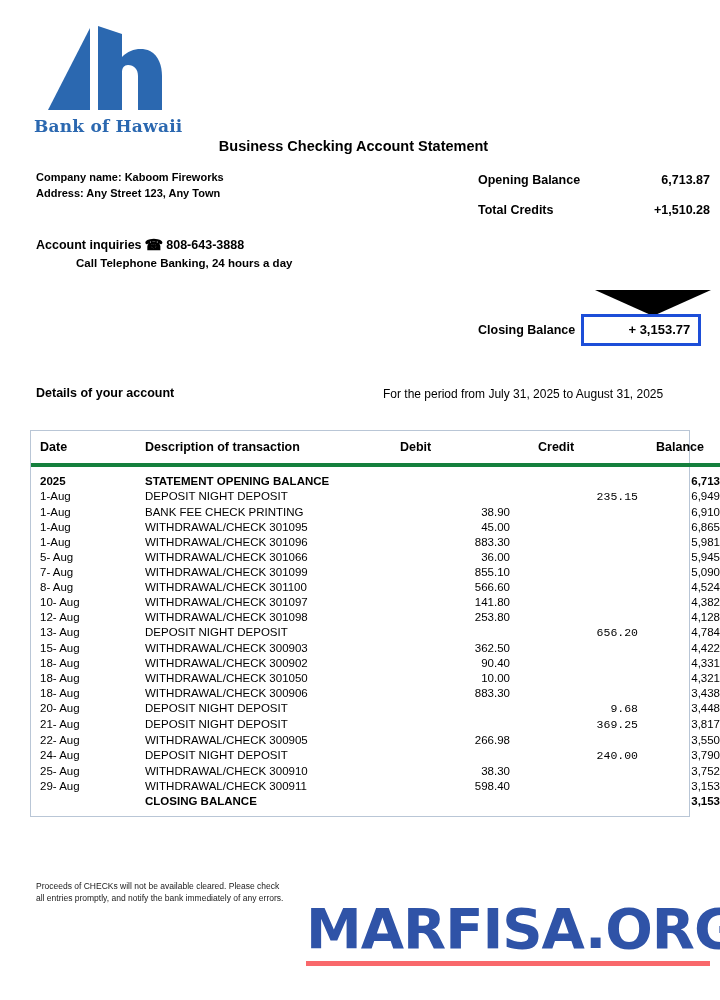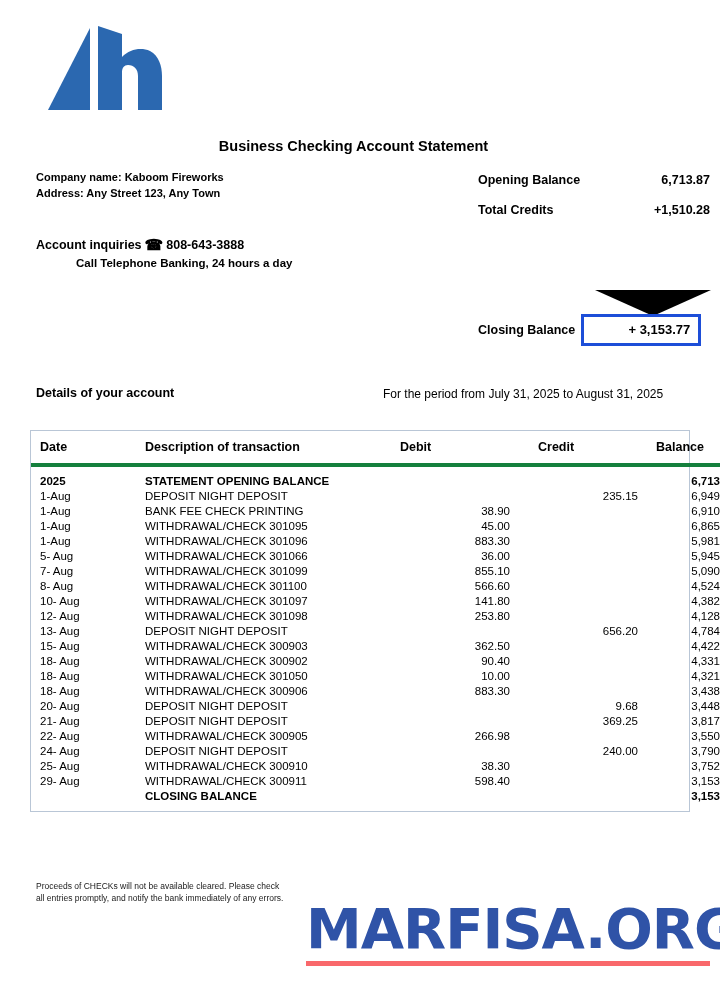--- a/index.html
+++ b/index.html
@@ -188,21 +188,21 @@
   }
   .col-date   { width: 105px; padding-left: 9px !important; }
   .col-desc   { width: 255px; }
   .col-debit  { width: 110px; text-align: right; }
   .col-credit { width: 100px; text-align: right; }
   .col-bal    { width: 80px;  text-align: right; padding-right: 6px !important; }
   th.col-debit  { padding-right: 28px !important; }
   th.col-credit { padding-right: 18px !important; }
   th.col-bal    { padding-right: 6px !important; }
   td.col-debit  { padding-right: 28px !important; }
-  td.col-credit { padding-right: 18px !important; }
+  td.col-credit { padding-right: 18px !important; font-family: Liberation Mono, monospace; }
   tr.bold-row td { font-weight: bold; }
   #txn-body tr:first-child td { padding-top: 8px; }
   #txn-body tr:last-child td { padding-bottom: 9px; }
 
   
   #disclaimer {
     position: absolute;
     left: 36px;
     top: 881px;
     width: 250px;
@@ -239,20 +239,21 @@
   <svg id="logo-mark" viewBox="0 0 118 88">
     <path d="M2 86 L44 4 L44 86 Z" fill="#2b68b0"></path>
     <path d="M52 86 L52 2 L76 10 L76 33
              C84 25 95 23 104 27
              C113 32 116 42 116 52
              L116 86 L92 86 L92 52
              C92 45 88 41 82 41
              C78 41 76 44 76 48
              L76 86 Z" fill="#2b68b0"></path>
   </svg>
+  <div id="bank-name">Bank of Hawaii</div>
 </div>
 
 <div id="doc-title">Business Checking Account Statement</div>
 
 <div id="company-block">
   <div>Company name: Kaboom Fireworks</div>
   <div>Address: Any Street 123, Any Town</div>
 </div>
 
 <div id="inquiries-line">

